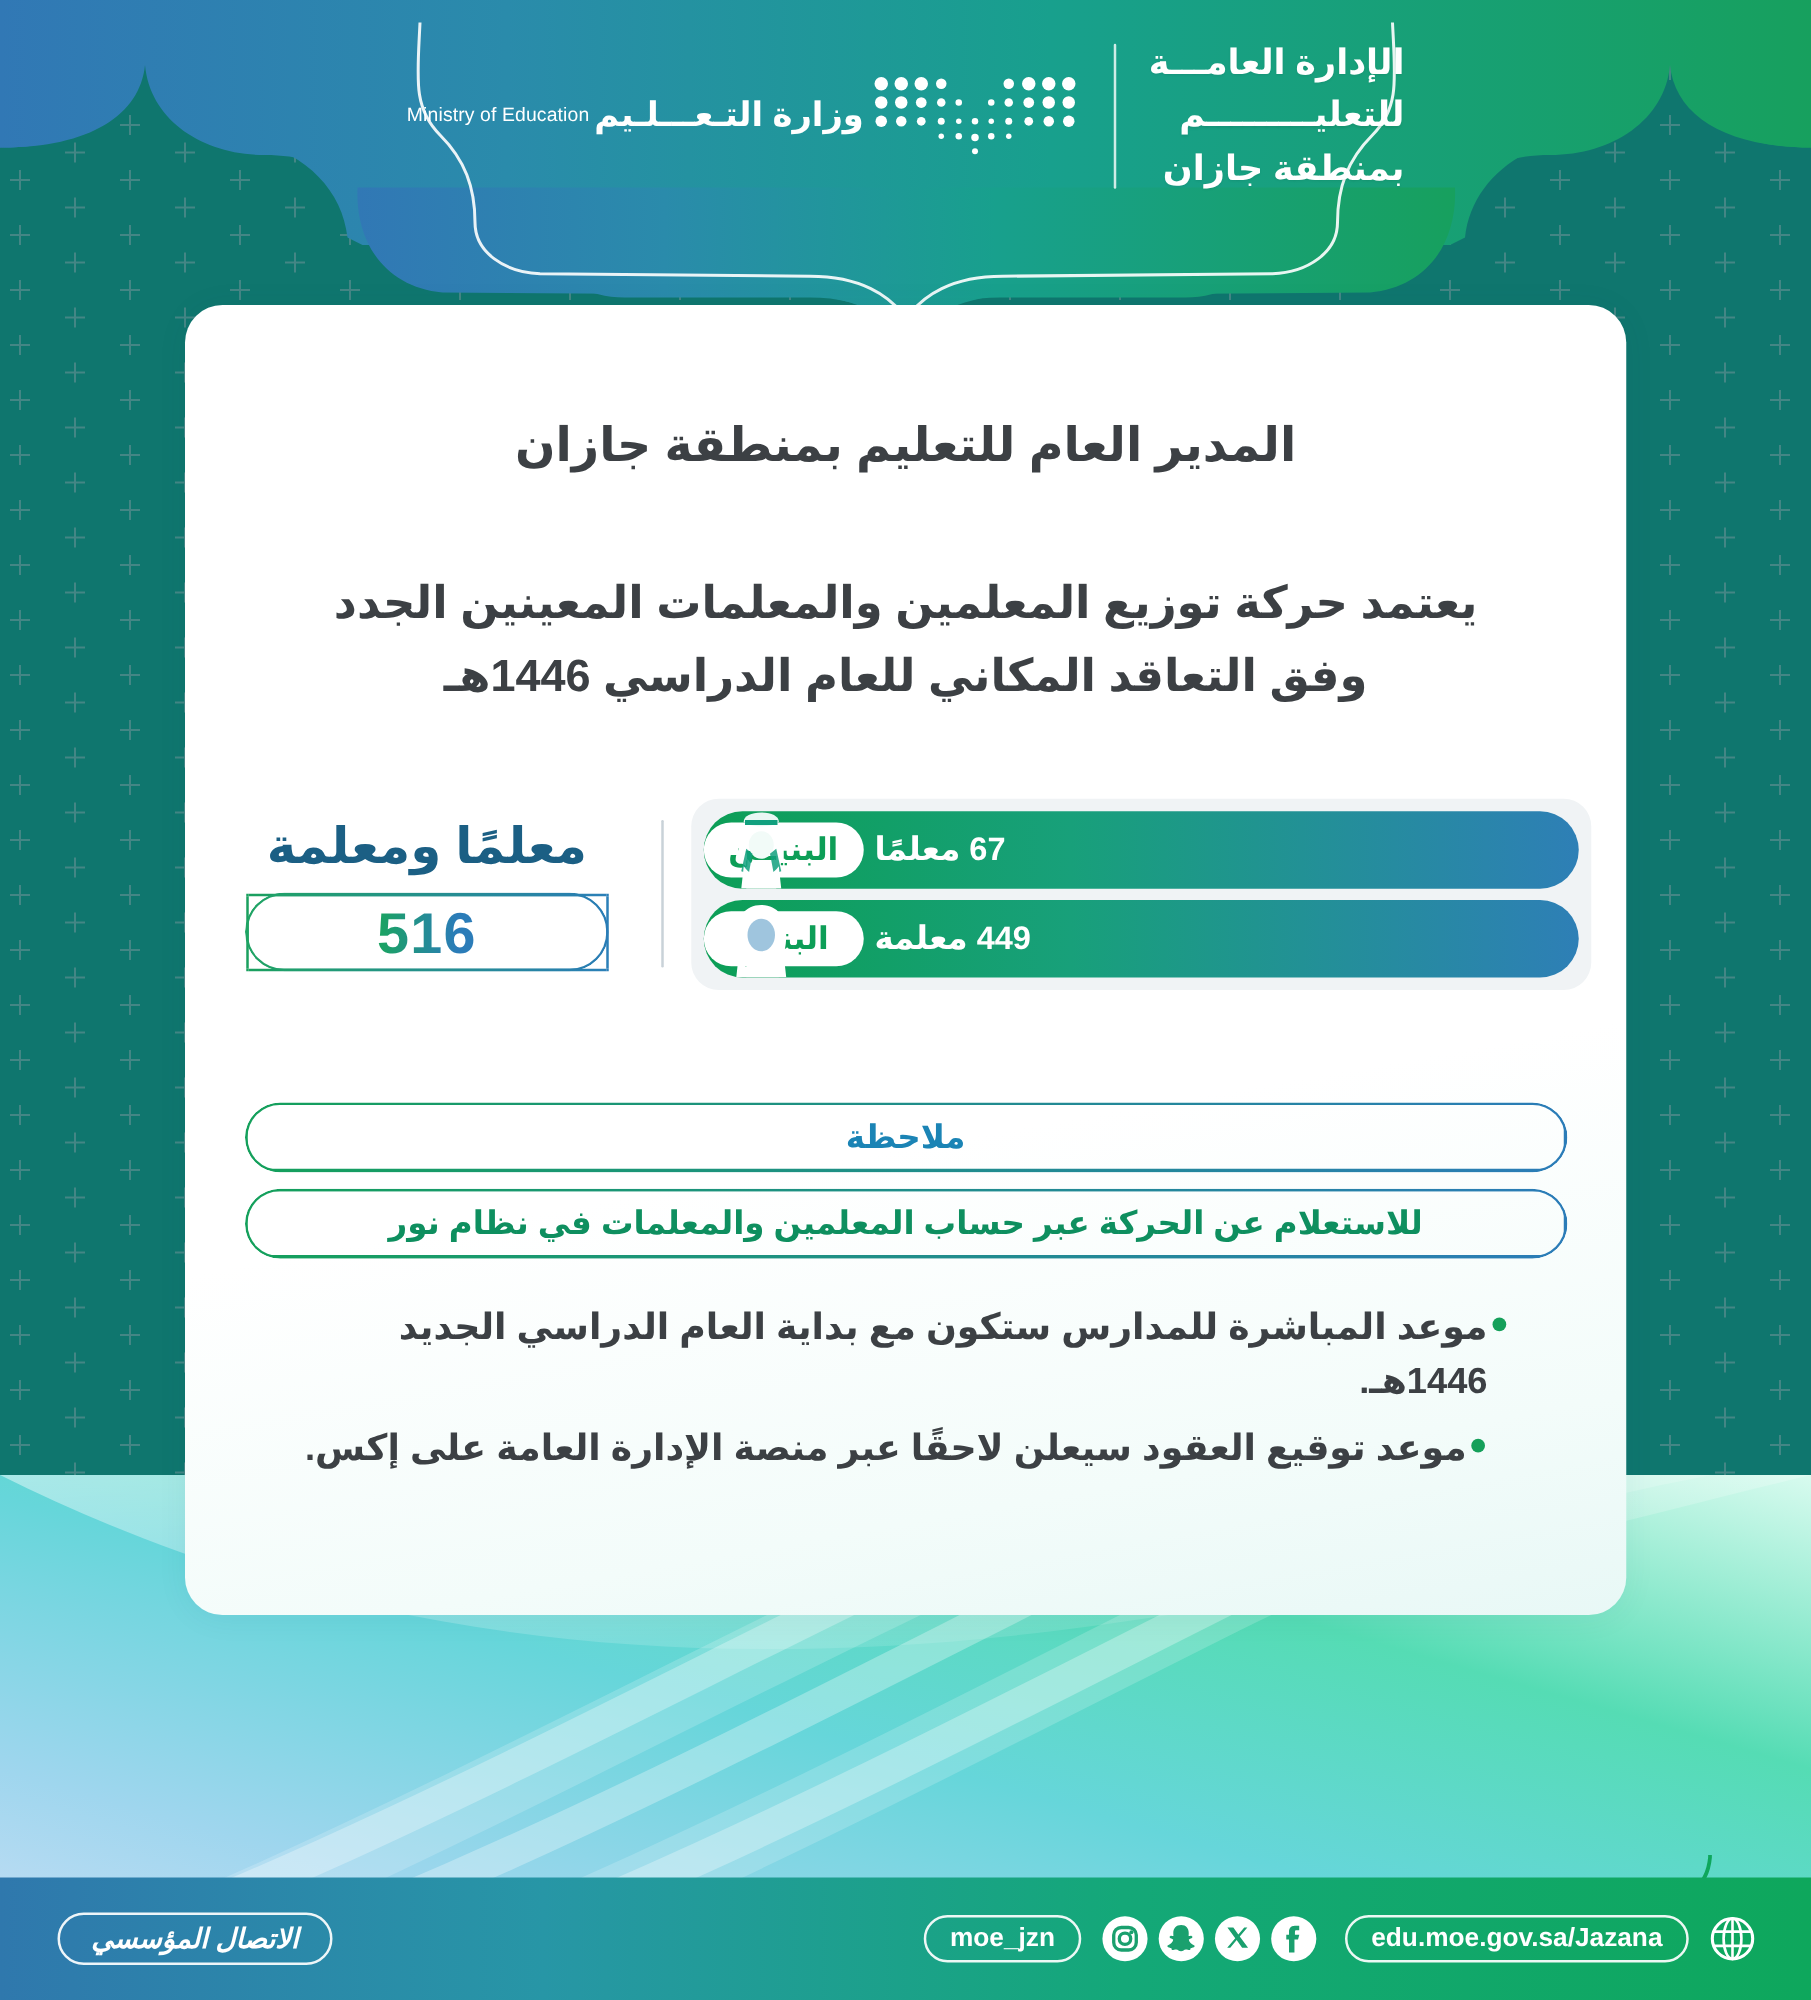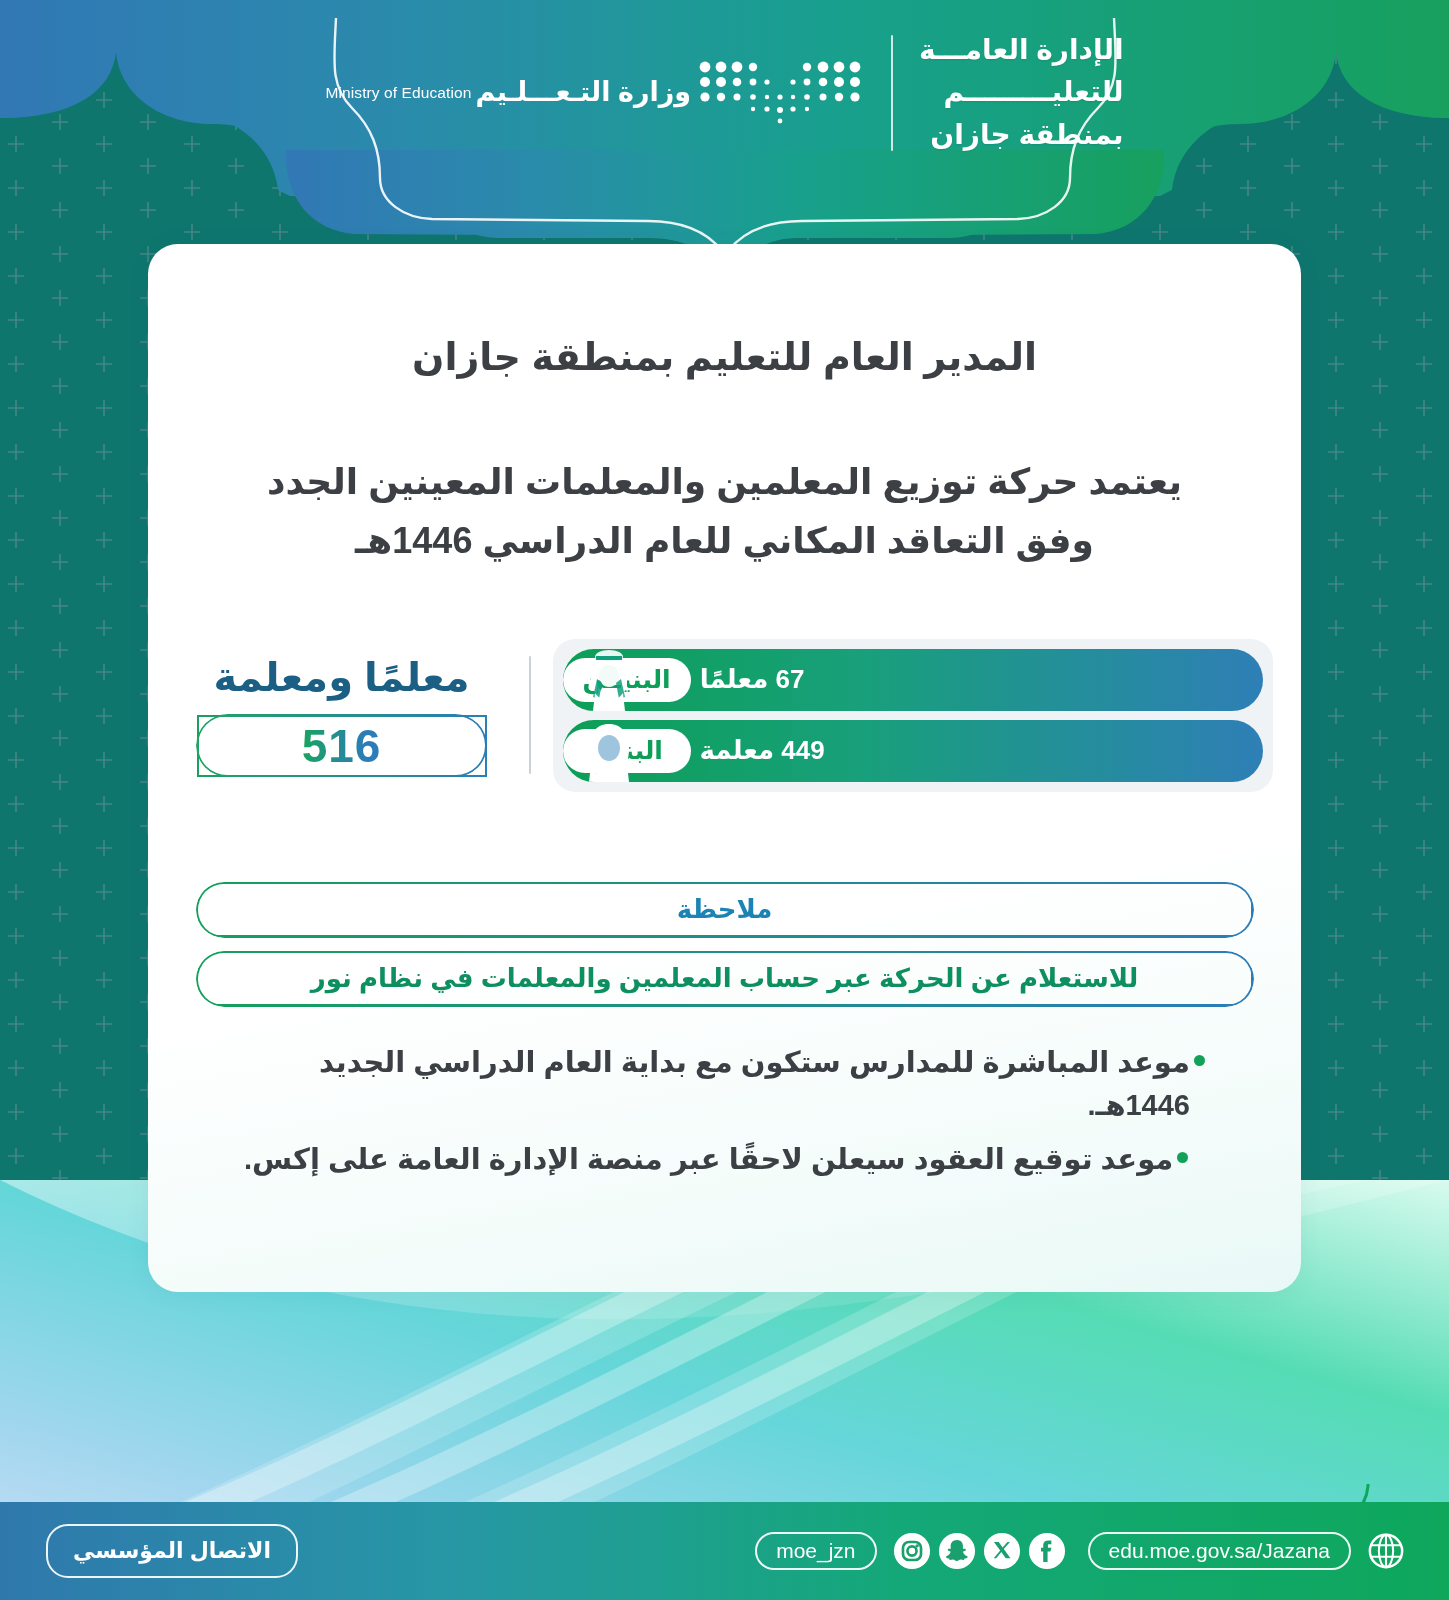--- a/index.html
+++ b/index.html
@@ -208,28 +208,28 @@
     background:linear-gradient(90deg,#2f78ad 0%,#2796a6 30%,#14a878 62%,#0ea75c 100%);
     display:flex; align-items:center; z-index:9;
     border-top-right-radius:0;
   }
   .footer-left{ display:flex; align-items:center; gap:16px; margin-left:0; padding-left:46px; }
   .footer-right{ margin-right:0; padding-right:0; }
   .f-globe{ width:38px; height:38px; }
   .f-chip{
     border:2px solid rgba(255,255,255,.92); border-radius:22px;
     height:38px; display:flex; align-items:center; padding:0 19px;
-    color:#fff; font-size:21px; font-weight:400; direction:ltr; white-space:nowrap;
+    color:#fff; font-size:21px; font-weight:700; direction:ltr; white-space:nowrap;
   }
   .f-socials{ display:flex; align-items:center; gap:7px; margin-right:6px; }
   .f-socials svg{ width:38px; height:38px; display:block; }
   .f-corp{
     border:2px solid rgba(255,255,255,.92); border-radius:22px;
-    height:54px; display:flex; align-items:center; padding:0 25px;
-    color:#fff; font-size:22px; font-weight:600; direction:rtl; white-space:nowrap;
+    height:42px; display:flex; align-items:center; padding:0 25px;
+    color:#fff; font-size:22px; font-weight:600; direction:rtl; white-space:nowrap;font-style:italic;
   }
   .footer-inner{
     width:1449px; display:flex; align-items:center; justify-content:space-between;
     padding:0 44px 0 46px;
     flex-direction:row;
   }
 </style>
 </head>
 <body>
 

